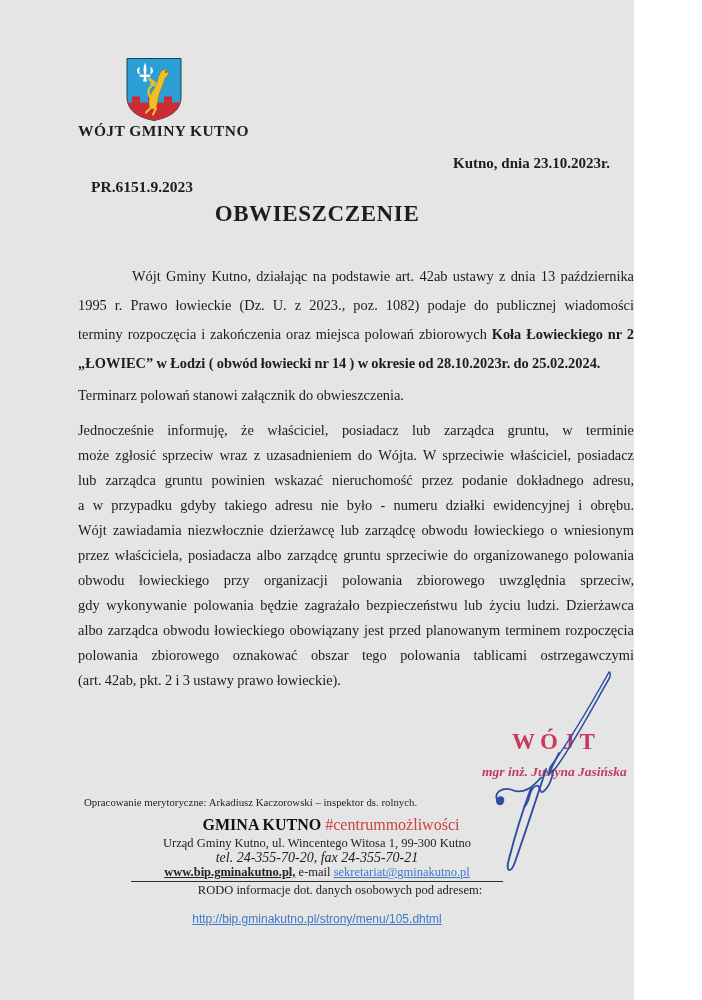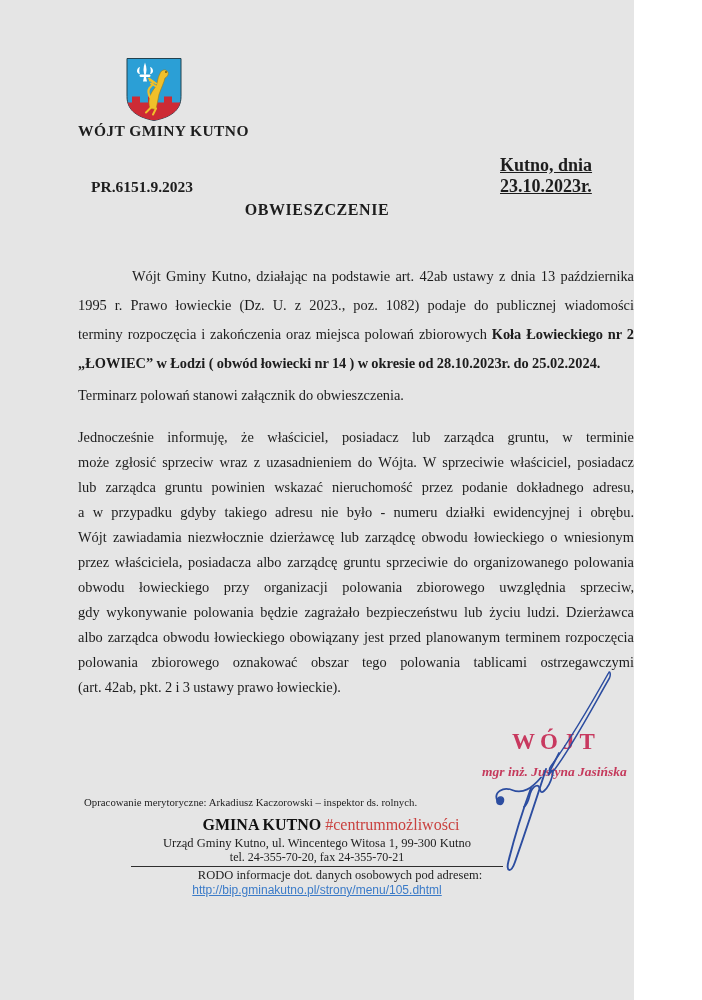--- a/index.html
+++ b/index.html
@@ -3,49 +3,49 @@
 <meta charset="utf-8">
 <style>
   html,body{margin:0;padding:0;}
   .page{
     position:relative; width:634px; height:1000px; background:#e5e5e5;
     font-family:"Liberation Serif", serif; color:#1d1d1d; overflow:hidden;
   }
   
   .crest{position:absolute; left:125px; top:56px; width:58px; height:67px;}
   .authority{position:absolute; left:78px; top:122px; font-size:15.5px; font-weight:bold; letter-spacing:0.4px;}
-  .place-date{position:absolute; left:500px; top:155px; font-size:18px; font-weight:bold;text-decoration:underline;}
+  .place-date{position:absolute; left:453px; top:155px; font-size:15px; font-weight:bold;}
   .reference{position:absolute; left:91px; top:178px; font-size:15.5px; font-weight:bold;}
-  .doc-title{position:absolute; left:0; top:201px; width:100%; text-align:center; font-size:16px; font-weight:bold; letter-spacing:0.6px;}
+  .doc-title{position:absolute; left:0; top:201px; width:100%; text-align:center; font-size:23px; font-weight:bold; letter-spacing:0.6px;}
   
   .body-text{position:absolute; left:78px; top:262px; width:556px; word-spacing:-0.3px;}
   .jline{font-size:14.4px; text-align:justify; text-align-last:justify; color:#1c1c1c;}
   .jline.last{text-align-last:left;}
   #para1 .jline{line-height:29px;}
   #attachment-note{margin-top:4px; line-height:26px; font-size:14.4px;}
-  #para2{margin-top:17px;}
+  #para2{margin-top:10px;}
   #para2 .jline{line-height:25px;}
   
   .stamp-title{position:absolute; left:512px; top:729px; font-size:23px; font-weight:bold; letter-spacing:5px; color:#c8395f;text-align:center;}
   .stamp-name{position:absolute; left:482px; top:764px; font-size:13.5px; font-style:italic; font-weight:600; color:#c53a5c;}
   .signature-svg{position:absolute; left:470px; top:650px; width:170px; height:240px; pointer-events:none;}
   
   .footnote{position:absolute; left:84px; top:796px; font-size:10.8px; color:#222;}
   .footer{position:absolute; left:0; top:816px; width:100%; text-align:center; color:#222;}
   .f-org{font-size:16px; line-height:18px;padding-left:28px;}
   .f-org .org-bold{font-weight:bold; color:#111;}
   .f-org .org-tag{color:#c9413f;}
   .f-address{font-size:12.5px; line-height:14px; margin-top:2px;}
-  .f-phone{font-size:12px; line-height:13px; margin-top:1px;}
+  .f-phone{font-size:14px; line-height:13px; font-style:italic; margin-top:1px;}
   .f-www{font-size:12.5px; line-height:14px; margin-top:1px;}
   .u-black{text-decoration:underline; color:#222; font-weight:600;}
   .link-blue{color:#3b7bc8; text-decoration:underline; cursor:pointer;}
   .f-rule{width:372px; margin:2px auto 0; border-top:1.5px solid #2e2e2e; height:0;}
   .f-rodo{font-size:12.5px; line-height:14px; margin-top:1px;padding-left:46px;}
-  .f-url{font-family:"Liberation Sans", sans-serif; font-size:12px; line-height:14px; margin-top:1px;}
+  .f-url{font-family:"Liberation Sans", sans-serif; font-size:12px; line-height:14px; margin-top:15px;}
 </style>
 </head>
 <body>
 
 <div class="page">
 
   <svg class="crest" viewBox="0 0 58 66">
     <defs>
       <clipPath id="shieldClip">
         <path d="M2,2 H56 V40 C56,55 44,61 29,64 C14,61 2,55 2,40 Z"></path>
@@ -116,18 +116,23 @@
 
   <div class="footnote">Opracowanie merytoryczne: Arkadiusz Kaczorowski – inspektor ds. rolnych.</div>
 
   <div class="footer">
     <div class="f-org">
       <span class="org-bold">GMINA KUTNO</span>
       <span class="org-tag">#centrummożliwości</span>
     </div>
     <div class="f-address">Urząd Gminy Kutno, ul. Wincentego Witosa 1, 99-300 Kutno</div>
     <div class="f-phone">tel. 24-355-70-20, fax 24-355-70-21</div>
+    <div class="f-www">
+      <span class="u-black">www.bip.gminakutno.pl,</span>
+      <span>e-mail</span>
+      <span class="link-blue">sekretariat@gminakutno.pl</span>
+    </div>
     <div class="f-rule"></div>
     <div class="f-rodo">RODO informacje dot. danych osobowych pod adresem:</div>
     <div class="f-url link-blue">http://bip.gminakutno.pl/strony/menu/105.dhtml</div>
   </div>
 
 </div>
 
 </body></html>

